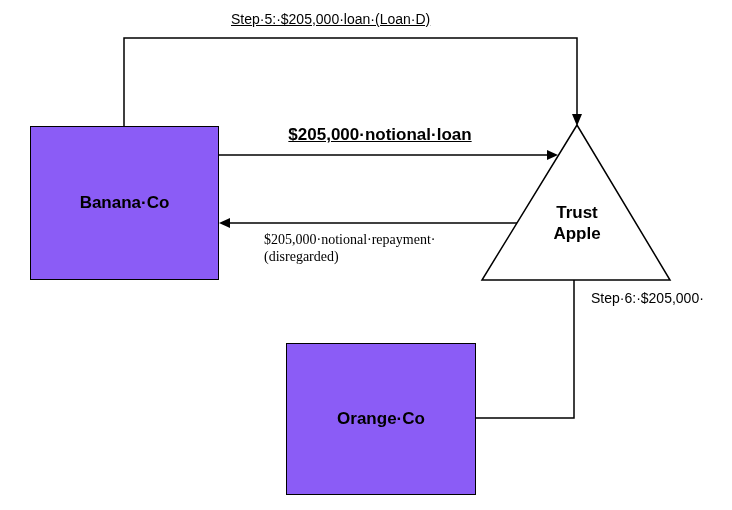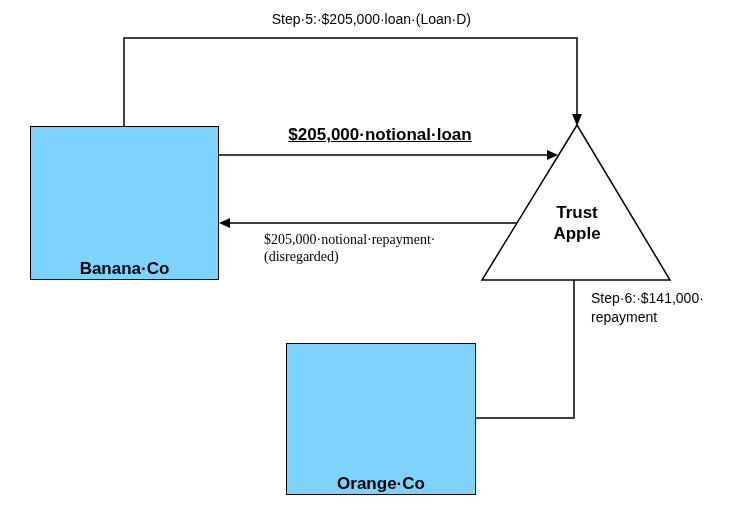--- a/index.html
+++ b/index.html
@@ -19,39 +19,39 @@
   .lines-layer {
     position: absolute;
     left: 0;
     top: 0;
     width: 732px;
     height: 510px;
   }
   .node-box {
     position: absolute;
     border: 1.5px solid #000000;
-    background: #7dd3fc;
+    background: #8b5cf6;
     display: flex;
-    align-items: flex-end;
+    align-items: center;
     justify-content: center;
     font-weight: bold;
     font-size: 17px;
     box-sizing: border-box;
   }
   .box-banana { left: 30px;  top: 126px; width: 189px; height: 154px; }
   .box-orange { left: 286px; top: 343px; width: 190px; height: 152px; }
 
   .edge-label {
     position: absolute;
     font-size: 14px;
     line-height: 17px;
   }
   .label-step5 {
     left: 231px; top: 11px; width: 240px;
-    text-align: right; white-space: nowrap;
+    text-align: left; white-space: nowrap; text-decoration: underline;
   }
   .label-notional-loan {
     left: 255px; top: 125px; width: 250px;
     text-align: center; white-space: nowrap;
     font-weight: bold; font-size: 17px; line-height: 20px; text-decoration: underline;
   }
   .label-repayment {
     left: 264px; top: 231px; width: 250px;
     text-align: left;
     font-family: Liberation Serif, serif;
@@ -106,17 +106,16 @@
   <div class="edge-label label-step5">Step·5:·$205,000·loan·(Loan·D)</div>
 
   <div class="edge-label label-notional-loan">$205,000·notional·loan</div>
 
   <div class="edge-label label-repayment">
     <span>$205,000·notional·repayment·</span>
     <span>(disregarded)</span>
   </div>
 
   <div class="edge-label label-step6">
-    <span>Step·6:·$141,000·</span>
-    <span>repayment</span>
+    <span>Step·6:·$205,000·</span>
   </div>
 
 </div>
 
 </body></html>

